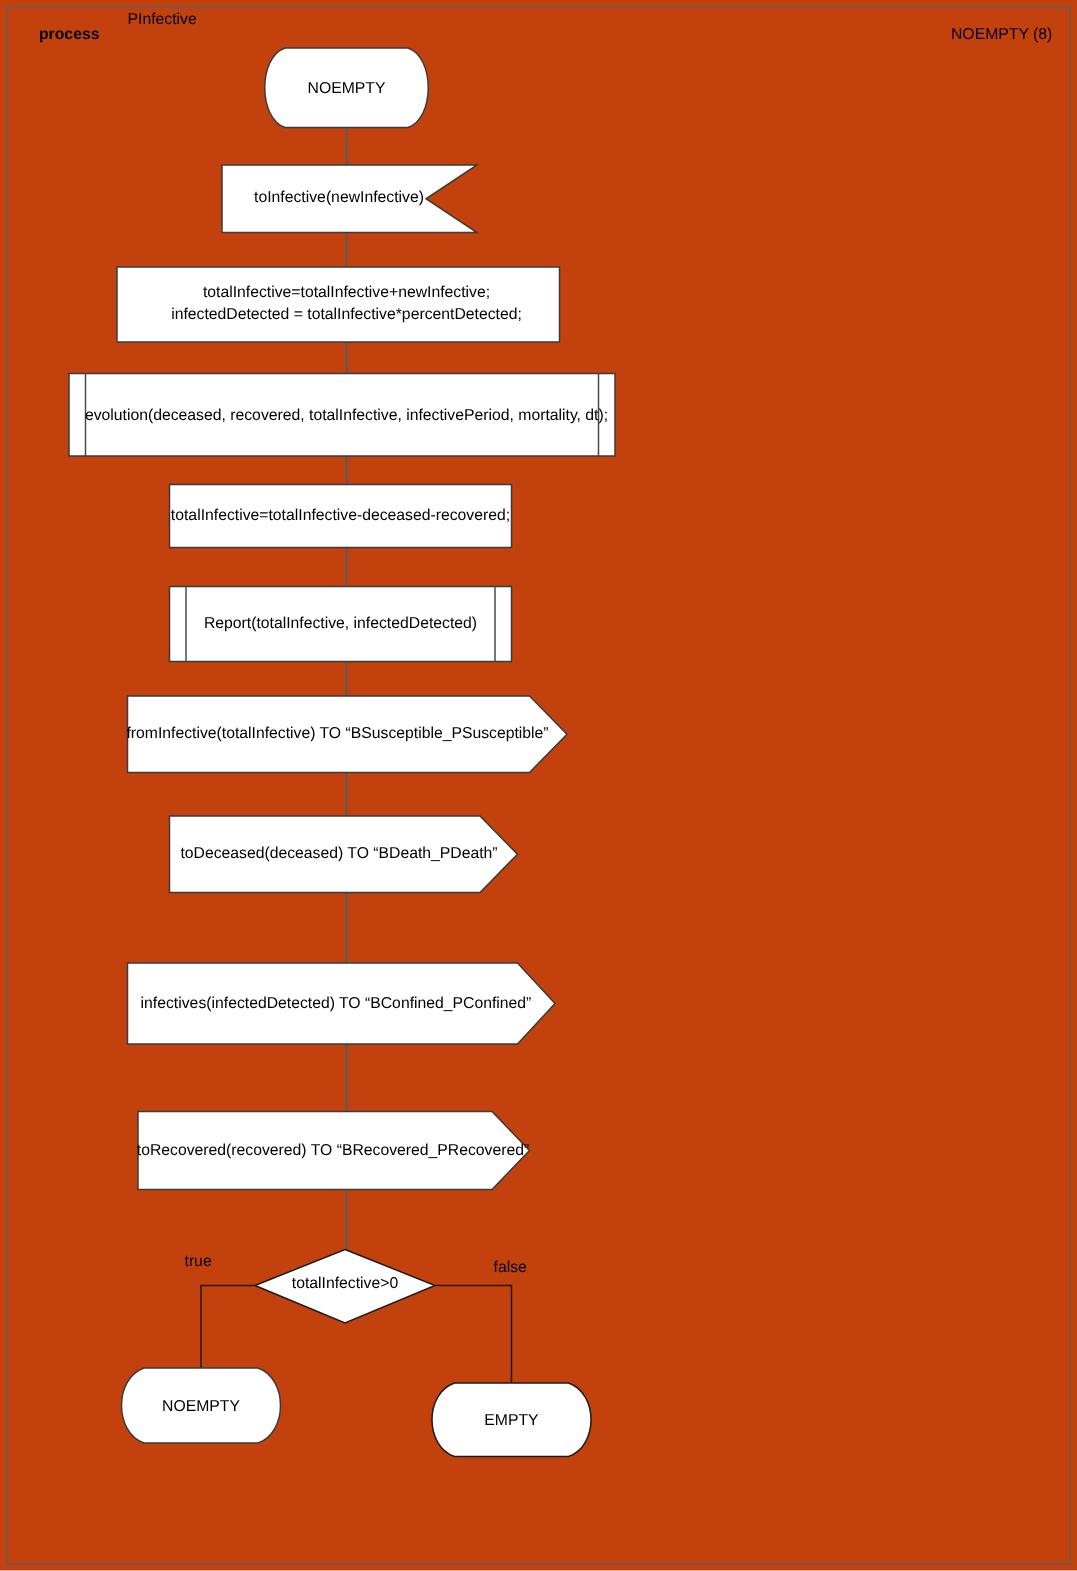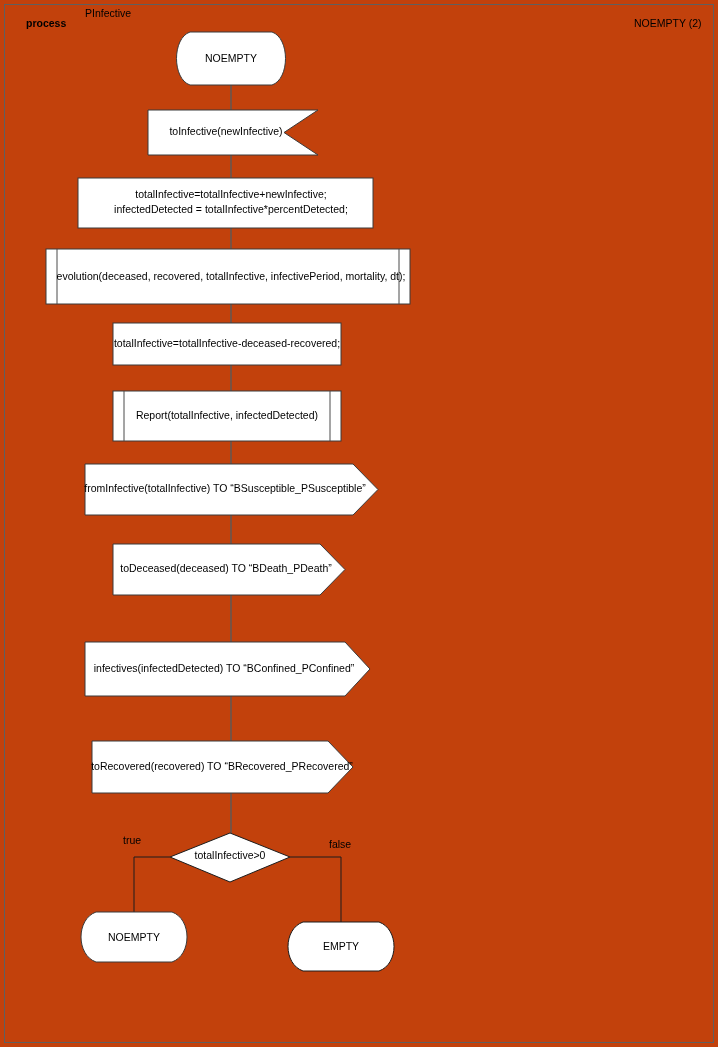--- a/index.html
+++ b/index.html
@@ -82,21 +82,21 @@
 </style>
 </head>
 <body>
 
 <div id="page">
 
   <div class="page-border"></div>
 
   <div class="hdr bold" style="left:26px; top:17px;">process</div>
   <div class="hdr" style="left:85px; top:7px;">PInfective</div>
-  <div class="hdr" style="left:634px; top:17px;">NOEMPTY (2)</div>
+  <div class="hdr" style="left:634px; top:17px;">NOEMPTY (8)</div>
 
   <svg id="diagram" viewBox="0 0 718 1047">
 
     <line class="conn" x1="231" y1="85" x2="231" y2="110"></line>
     <line class="conn" x1="231" y1="155" x2="231" y2="178"></line>
     <line class="conn" x1="231" y1="228" x2="231" y2="249"></line>
     <line class="conn" x1="231" y1="304" x2="231" y2="323"></line>
     <line class="conn" x1="231" y1="365" x2="231" y2="391"></line>
     <line class="conn" x1="231" y1="441" x2="231" y2="464"></line>
     <line class="conn" x1="231" y1="515" x2="231" y2="544"></line>

